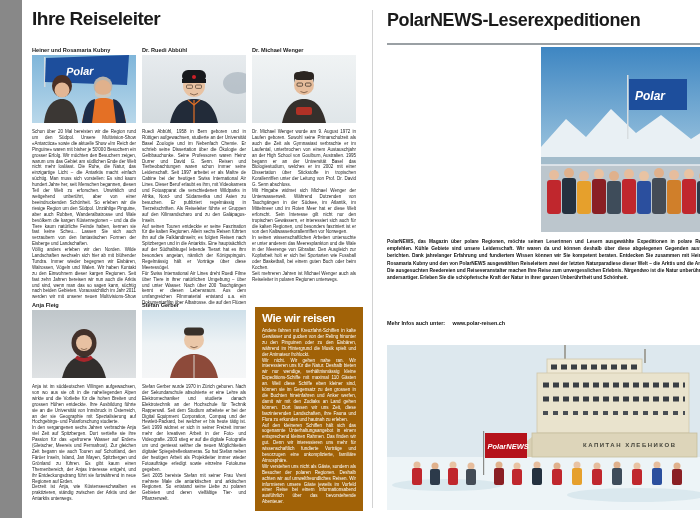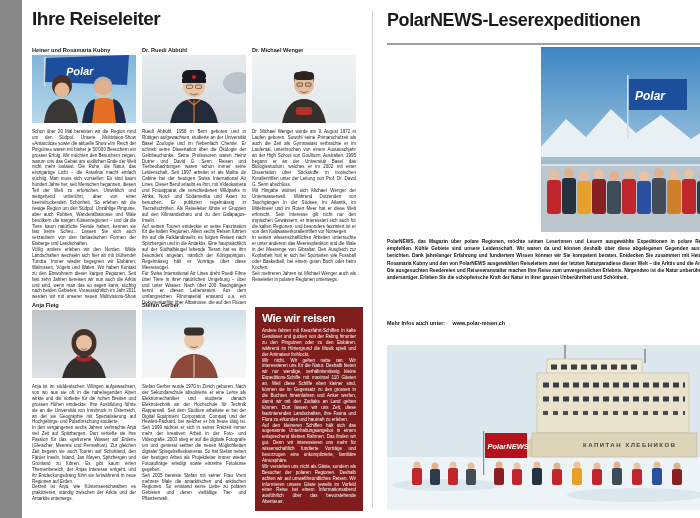--- a/index.html
+++ b/index.html
@@ -8,21 +8,21 @@
   .abs{position:absolute;}
   h1,h2,p{margin:0;padding:0;}
   .title-l{left:10px;top:8px;font-size:19px;font-weight:bold;letter-spacing:-0.5px;}
   .title-r{left:365px;top:10px;font-size:18px;font-weight:bold;letter-spacing:-0.4px;}
   .rule-r{left:365px;top:43px;width:329px;height:1.5px;background:#9aa0a4;}
   .divider{left:350px;top:10px;width:1px;height:498px;background:#d2d2d2;}
   .guide{width:104px;overflow:hidden;}
   .guide h2{font-size:5.6px;font-weight:bold;margin-bottom:2px;letter-spacing:0;}
   .guide svg{display:block;margin-bottom:6px;}
   .bio p{font-size:4.5px;line-height:5.9px;text-align:justify;margin-bottom:0;color:#222;}
-  .bluebox{left:233px;top:307px;width:108px;height:204px;background:#7f1d1d;overflow:hidden;
+  .bluebox{left:233px;top:307px;width:108px;height:204px;background:#a16207;overflow:hidden;
            box-sizing:border-box;padding:5px 7px;}
   .bluebox h2{color:#fff;font-size:11.5px;font-weight:bold;letter-spacing:-0.3px;margin-bottom:4px;}
   .bluebox p{color:#fff;font-size:4.5px;line-height:5.9px;text-align:justify;}
   .intro{left:365px;top:238px;width:330px;font-size:4.8px;font-weight:bold;line-height:7.2px;
          text-align:justify;color:#111;}
   .moreinfo{left:365px;top:320px;font-size:5.4px;font-weight:bold;color:#111;}
   .moreinfo a{color:#111;text-decoration:none;margin-left:6px;}
   .photo-frame{display:block;}
 </style>
 </head>

